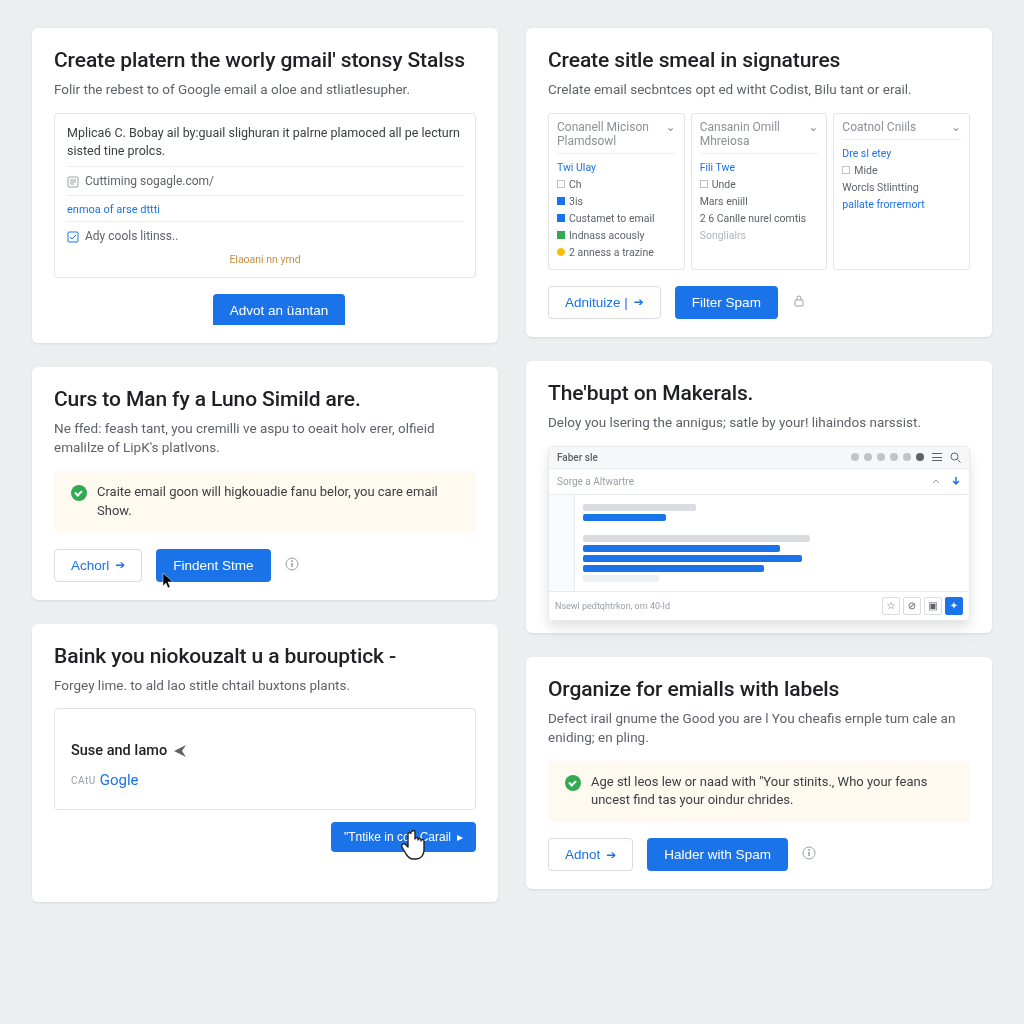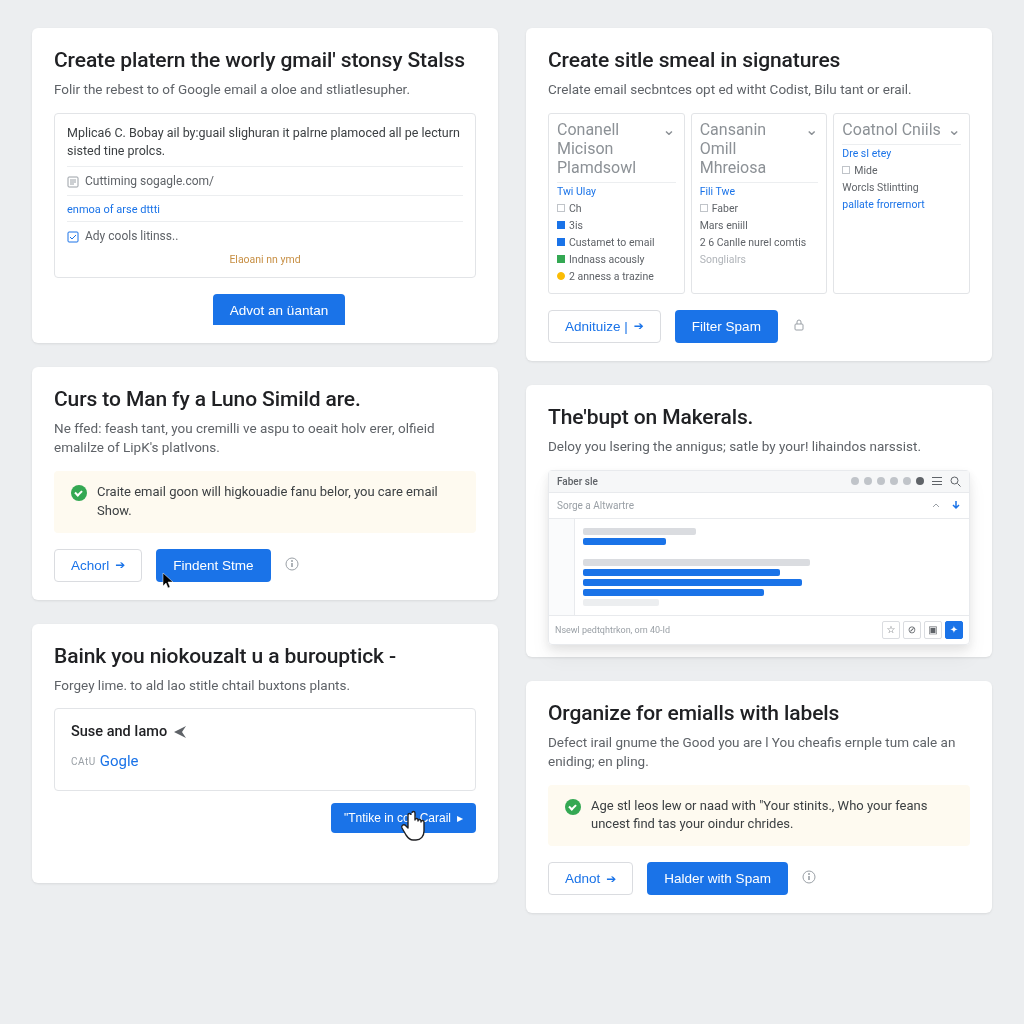--- a/index.html
+++ b/index.html
@@ -127,23 +127,24 @@
   }
   .colbox {
     flex:1;
     border:1px solid #e2e4e7;
     border-radius:3px;
     padding:6px 8px 8px 8px;
     background:#fff;
   }
   .colbox .hdr {
     color:#8c9196;
-    font-size:16px;
+    font-size:12px;
     border-bottom:1px solid #eceef0;
     padding-bottom:5px;
+    margin-bottom:5px;
     display:flex;
     justify-content:space-between;
   }
   .colbox .line { display:flex; align-items:center; gap:4px; padding:2px 0; font-size:10.5px;}
   .colbox .line .sq,
   .colbox .line .blue,
   .colbox .line .green,
   .colbox .line .orange {
     width:8px;height:8px;border:1px solid #c0c4c9; flex-shrink:0;
   }
@@ -218,20 +219,21 @@
     margin-top:6px;
   }
   .compose .subj {
     font-size:14.5px;
     font-weight:500;
     color:#202124;
     display:flex;
     align-items:center;
     gap:6px;
     margin-bottom:12px;
+    margin-top:19px;
   }
   .compose .from {
     display:flex;
     align-items:center;
     gap:4px;
     font-size:12.5px;
   }
   .compose .from .lbl { color:#9aa0a6; font-size:10px; letter-spacing:0.5px;}
   .compose .from .goog { color:#1a73e8; font-size:15px;}
   
@@ -363,21 +365,21 @@
           </div>
       </div>
       <div class="colbox">
         <div class="hdr">
             <span>Cansanin Omill Mhreiosa</span>
             <span>⌄</span>
           </div>
         <div class="line" style="color:#1a73e8;">Fili Twe</div>
         <div class="line">
             <span class="sq"></span>
-            <span>Faber</span>
+            <span>Unde</span>
           </div>
         <div class="line">
             <span>Mars eniill</span>
           </div>
         <div class="line">
             <span>2 6 Canlle nurel comtis</span>
           </div>
         <div class="line" style="color:#b0b4b9">
             <span>Songlialrs</span>
           </div>

